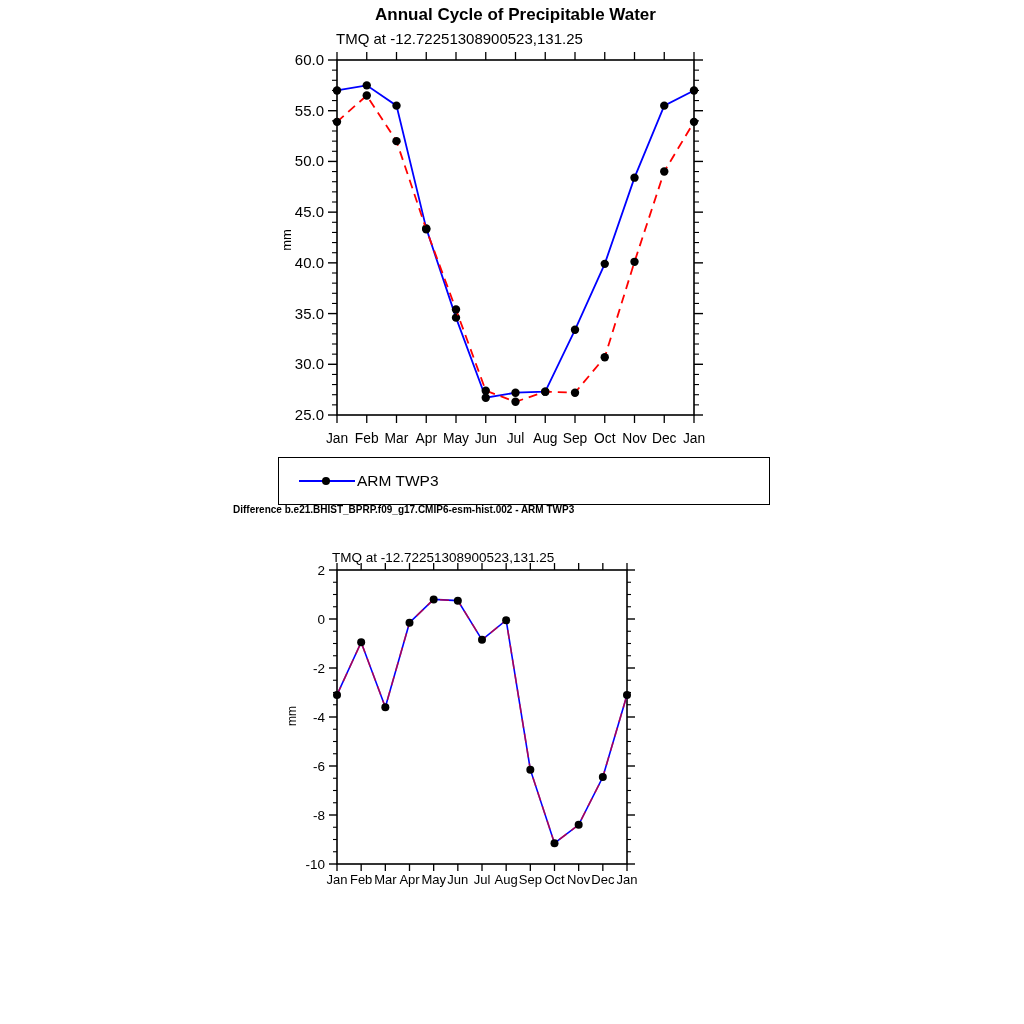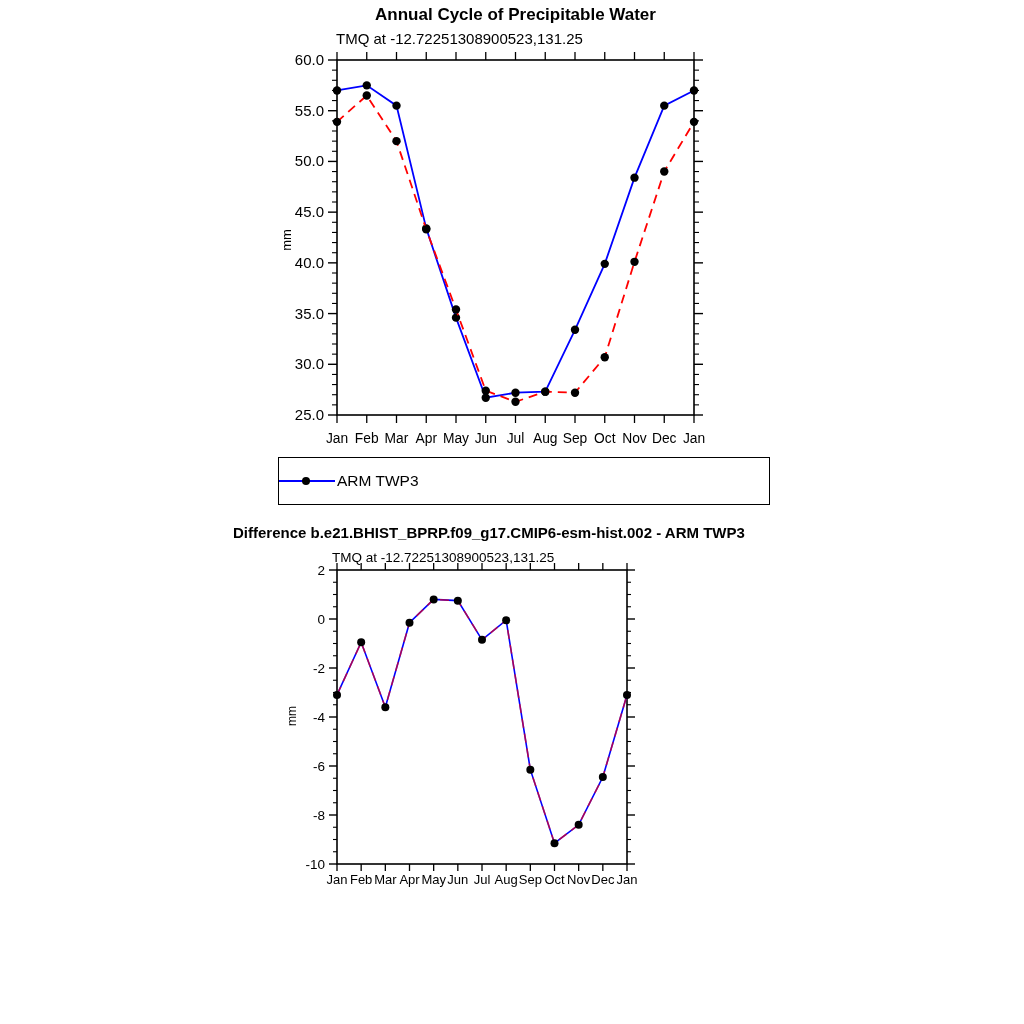--- a/index.html
+++ b/index.html
@@ -4,29 +4,29 @@
 <style>
   html,body{margin:0;padding:0;background:#ffffff;}
   #canvas{
     position:relative;width:1024px;height:1024px;background:#ffffff;overflow:hidden;
     font-family:"Liberation Sans", sans-serif;color:#000;text-decoration:underline;
   }
   svg{font-family:"Liberation Sans", sans-serif;}
   .t1-title{position:absolute;left:337px;top:5px;width:357px;text-align:center;
     font-size:17px;font-weight:bold;white-space:nowrap;}
   .t1-sub{position:absolute;left:336px;top:30px;font-size:15px;white-space:nowrap;}
-  .t2-title{position:absolute;left:233px;top:524px;width:500px;text-align:right;
-    font-size:15px;font-weight:bold;white-space:nowrap;}
+  .t2-title{position:absolute;left:233px;top:504px;width:500px;text-align:left;
+    font-size:10px;font-weight:bold;white-space:nowrap;}
   .t2-sub{position:absolute;left:332px;top:550px;font-size:13.5px;white-space:nowrap;}
   .chart-svg{position:absolute;left:0;}
   #chart1{top:0;}
   #chart2{top:545px;}
   .legend{position:absolute;left:278px;top:457px;width:492px;height:48px;
     border:1.6px solid #000;box-sizing:border-box;display:flex;flex-direction:column;
-    justify-content:space-evenly;padding-left:0;background:#fff;}
+    justify-content:space-evenly;padding-left:20px;background:#fff;}
   .legend-row{display:flex;align-items:center;height:21px;}
   .legend-sample{flex:0 0 56px;height:16px;}
   .legend-label{font-size:15.5px;margin-left:2px;white-space:nowrap;}
 </style>
 </head>
 <body>
 
 <div id="canvas">
 
   <div class="t1-title">Annual Cycle of Precipitable Water</div>

